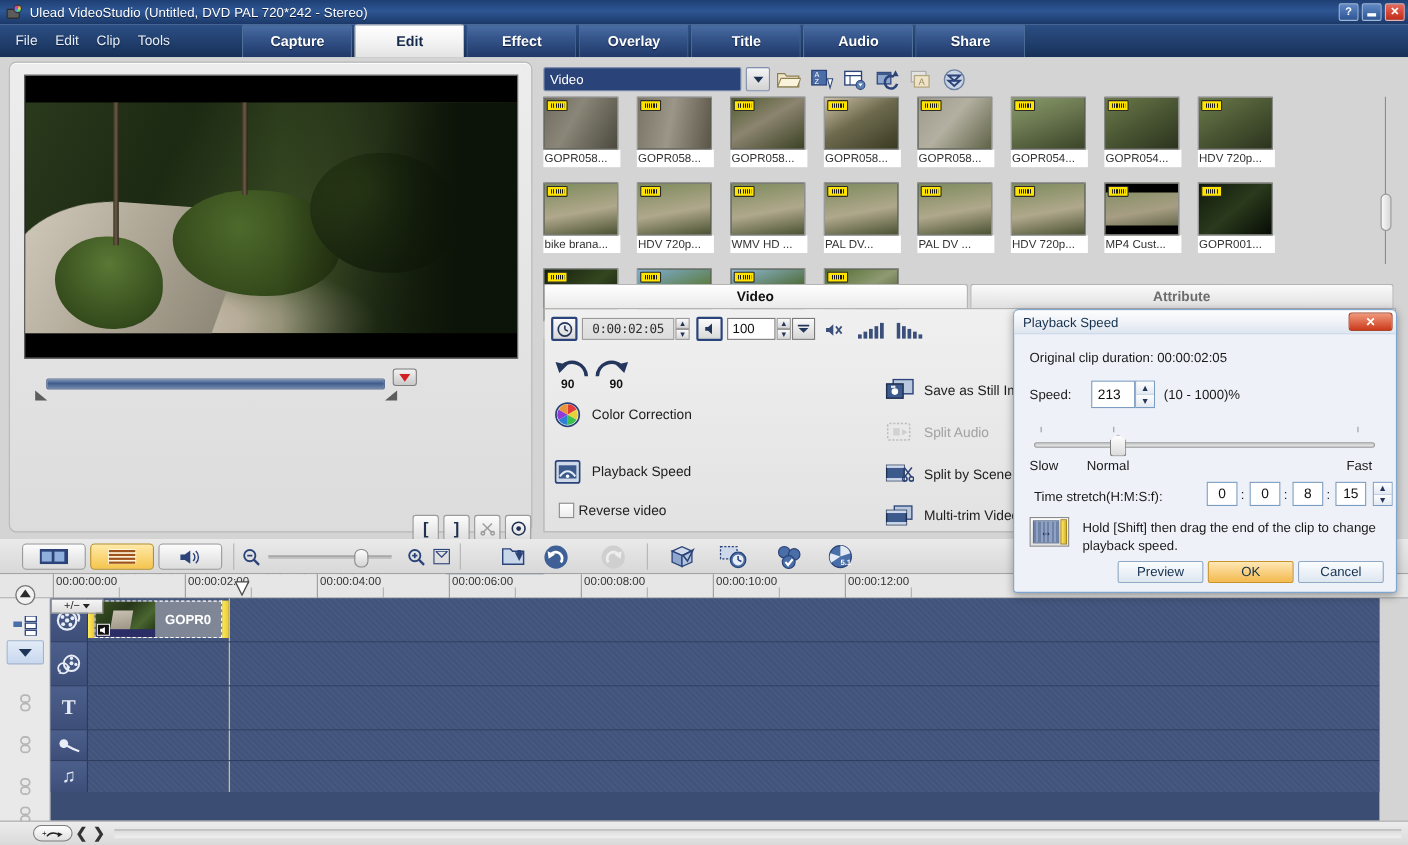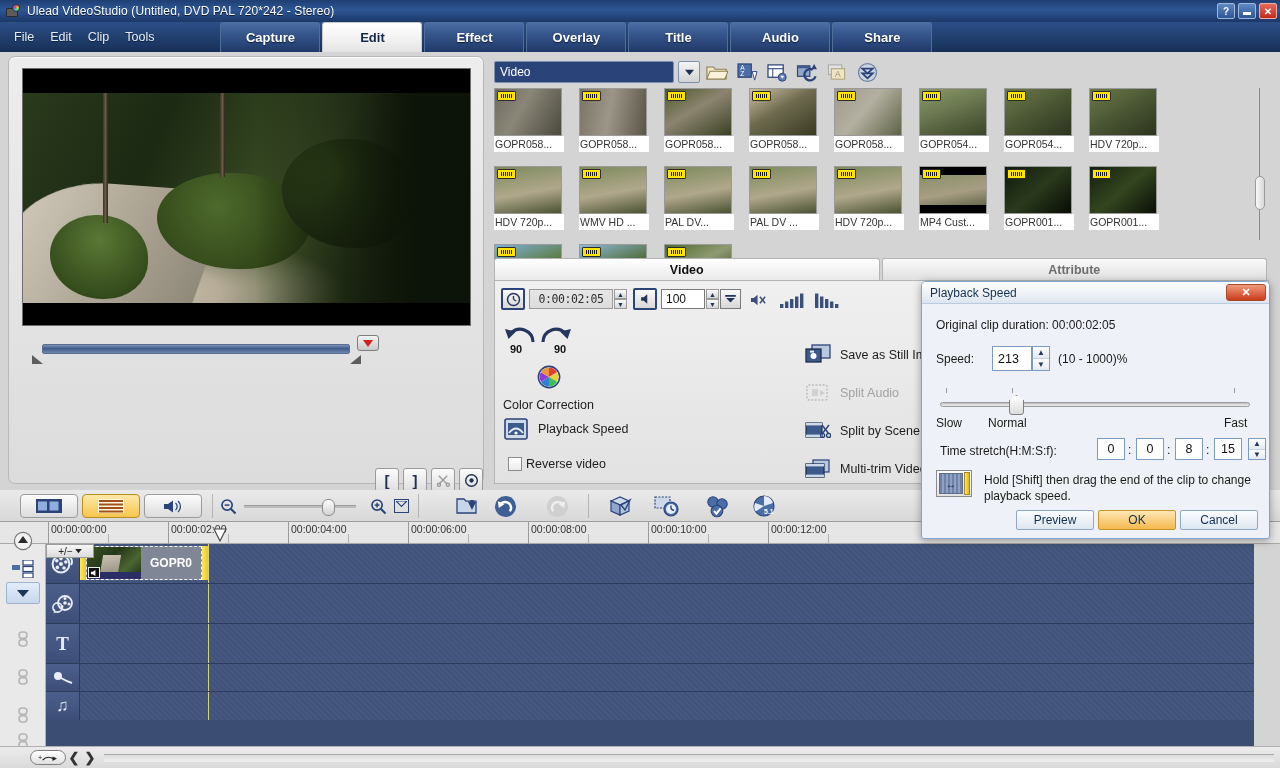--- a/index.html
+++ b/index.html
@@ -515,20 +515,29 @@
         </div>
         <div class="cap">HDV 720p...</div>
       </div>
       <div class="thumb">
         <div class="pic">
           <div style="position:absolute;inset:0;background:linear-gradient(170deg,#7c8a5c 0%,#b0a88c 55%,#4b5233 100%);"></div>
           <div class="badge">
             <i></i>
           </div>
         </div>
+        <div class="cap">bike brana...</div>
+      </div>
+      <div class="thumb">
+        <div class="pic">
+          <div style="position:absolute;inset:0;background:linear-gradient(170deg,#7c8a5c 0%,#b0a88c 55%,#4b5233 100%);"></div>
+          <div class="badge">
+            <i></i>
+          </div>
+        </div>
         <div class="cap">HDV 720p...</div>
       </div>
       <div class="thumb">
         <div class="pic">
           <div style="position:absolute;inset:0;background:linear-gradient(170deg,#7c8a5c 0%,#b0a88c 55%,#4b5233 100%);"></div>
           <div class="badge">
             <i></i>
           </div>
         </div>
         <div class="cap">WMV HD ...</div>
@@ -695,21 +704,21 @@
         </svg>
       </div>
       <div class="rot-btn" style="left:44px;top:44px;">
         <svg width="34" height="30" viewBox="0 0 34 30">
           <path d="M4 17A13 13 0 0 1 26 8" fill="none" stroke="#24365c" stroke-width="3.2"></path>
           <polygon points="32,4 21,6.5 28.5,14" fill="#24365c"></polygon>
           <text x="15" y="28" font-size="11" font-weight="bold" fill="#111" font-family="sans-serif">90</text>
         </svg>
       </div>
 
-      <div class="opt-item" style="left:8px;top:84px;flex-direction:column;">
+      <div class="opt-item" style="left:8px;top:84px;">
         <span class="oi-icon">
           <svg width="24" height="24" viewBox="0 0 24 24">
               <circle cx="12" cy="12" r="10.6" fill="#fff" stroke="#2b4378" stroke-width="1.6"></circle>
           <g>
                 <path d="M12 12 L12 2.6 A9.4 9.4 0 0 1 20.1 7.3 Z" fill="#e33b3b"></path>
           <path d="M12 12 L20.1 7.3 A9.4 9.4 0 0 1 20.1 16.7 Z" fill="#e8d23b"></path>
           <path d="M12 12 L20.1 16.7 A9.4 9.4 0 0 1 12 21.4 Z" fill="#3bc14f"></path>
           <path d="M12 12 L12 21.4 A9.4 9.4 0 0 1 3.9 16.7 Z" fill="#2f7fd4"></path>
           <path d="M12 12 L3.9 16.7 A9.4 9.4 0 0 1 3.9 7.3 Z" fill="#8f3bd4"></path>
           <path d="M12 12 L3.9 7.3 A9.4 9.4 0 0 1 12 2.6 Z" fill="#e8963b"></path>

